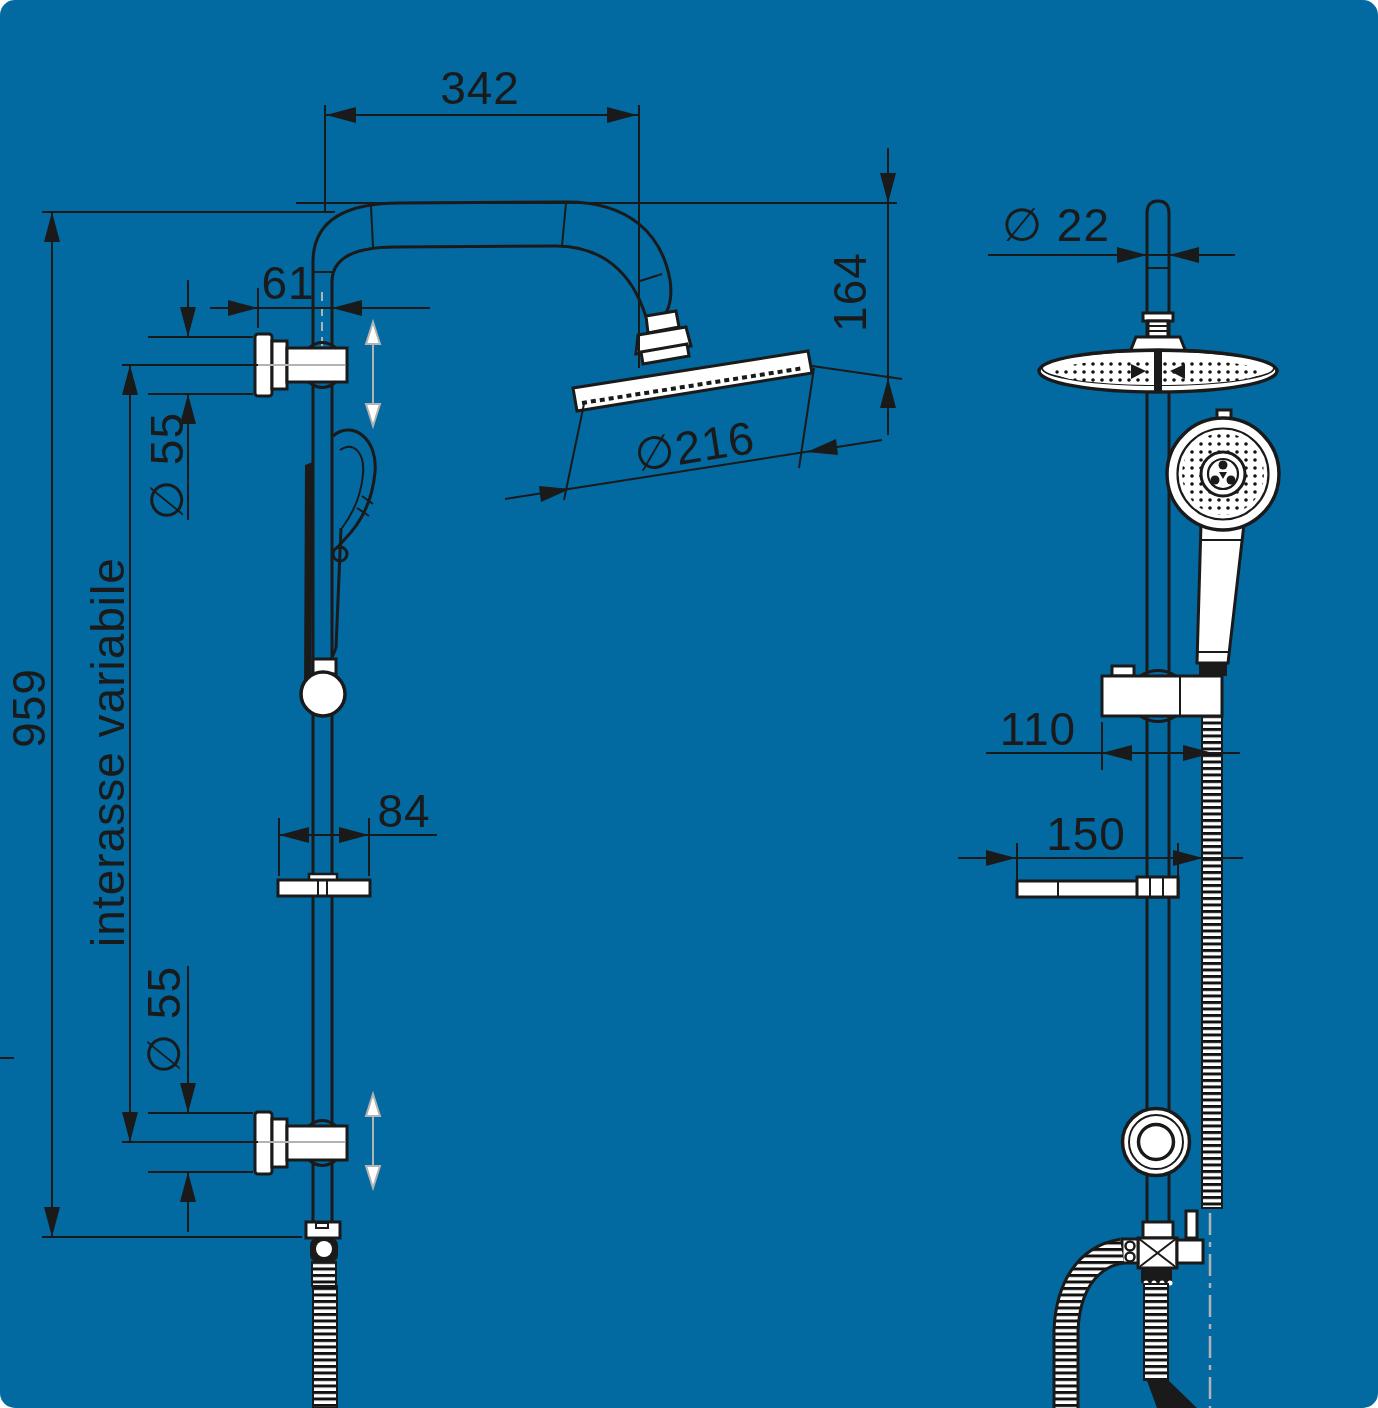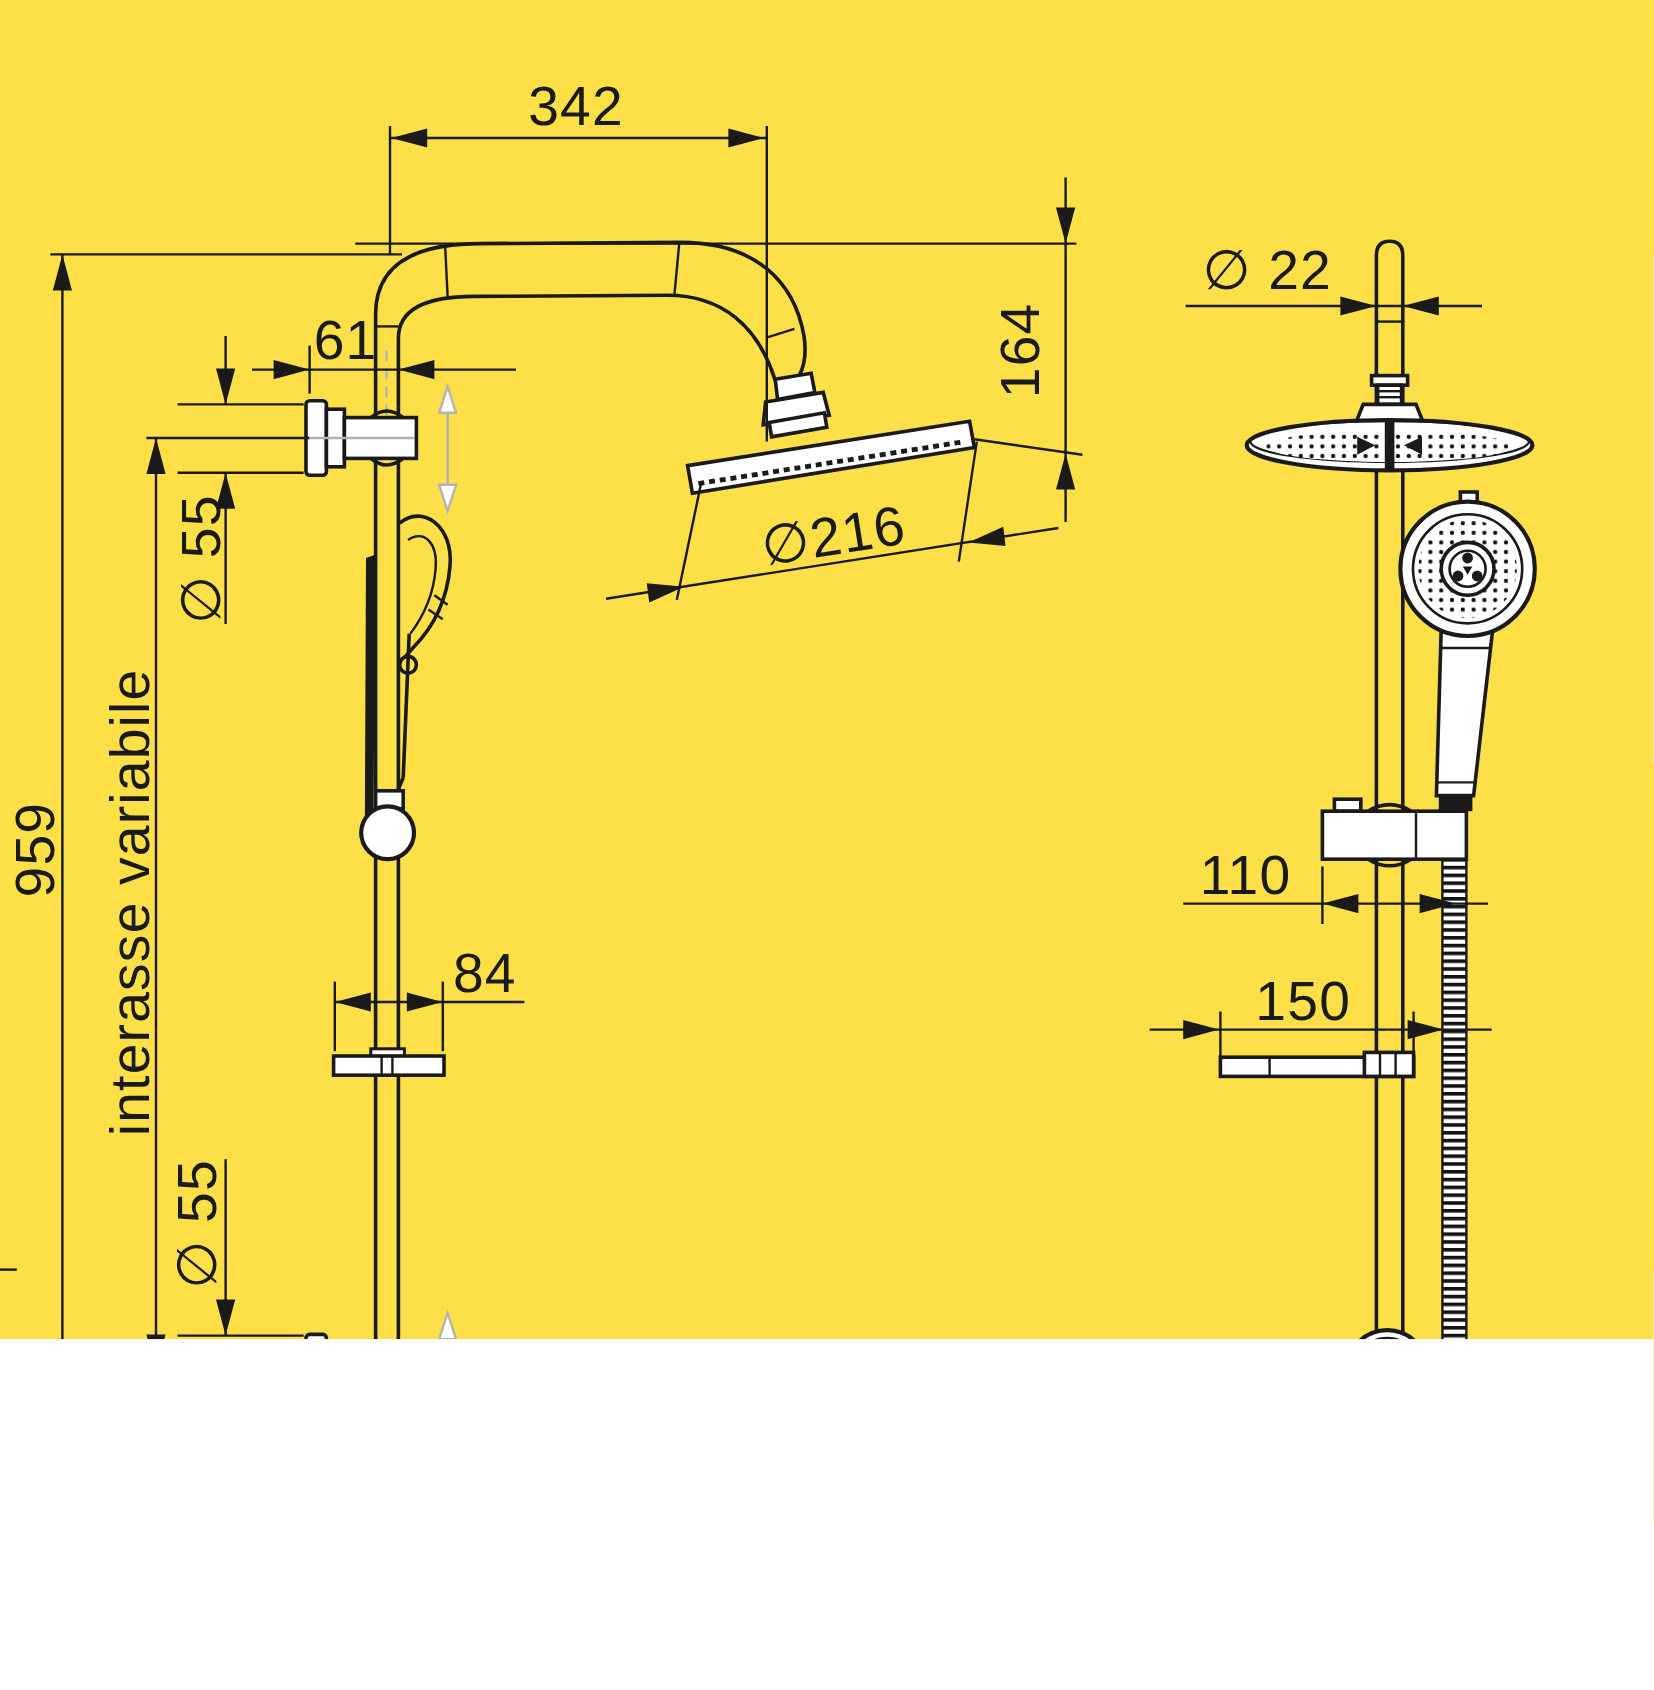--- a/index.html
+++ b/index.html
@@ -1,17 +1,17 @@
 <!DOCTYPE html>
 <html><head>
 <meta charset="utf-8">
 <style>
   html,body{margin:0;padding:0;background:#ffffff;}
-  .stage{position:relative;width:1378px;height:1116px;background:#fde047;overflow:hidden;
-         font-family:"Liberation Sans", "DejaVu Sans", sans-serif;}
+  .stage{position:relative;width:1378px;height:1408px;background:#0369a1;overflow:hidden;
+         font-family:"Liberation Sans", "DejaVu Sans", sans-serif;border-radius:15px;}
   svg{display:block}
   text{font-family:"Liberation Sans", "DejaVu Sans", sans-serif;
        font-size:46px;fill:#1a1a1a;letter-spacing:1px;}
   .ln{stroke:#1a1a1a;stroke-width:2;fill:none;}
   .out{stroke:#1a1a1a;stroke-width:3;fill:none;}
   .outw{stroke:#1a1a1a;stroke-width:3;fill:#ffffff;}
   .thin{stroke:#1a1a1a;stroke-width:2;fill:none;}
   .arr{fill:#1a1a1a;stroke:none;}
   .gray{stroke:#b3b3b3;}
   .grayfill{fill:#ffffff;stroke:#b3b3b3;stroke-width:2;}

